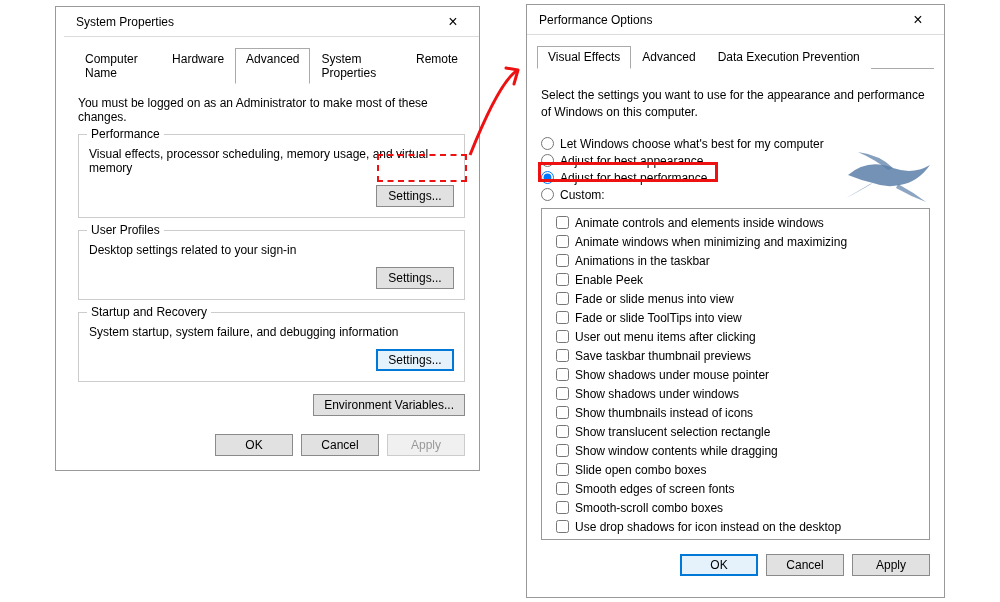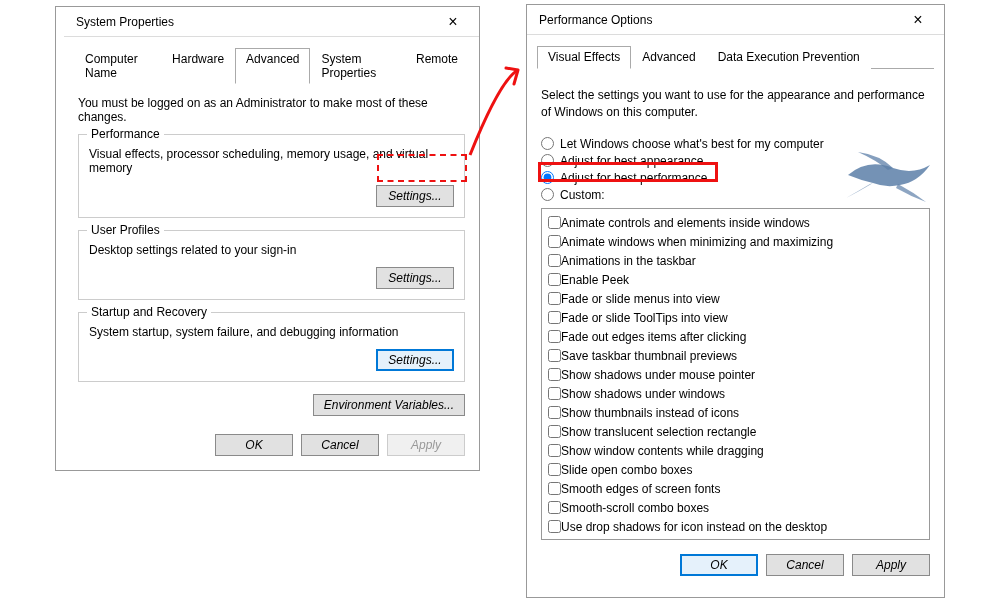--- a/index.html
+++ b/index.html
@@ -80,21 +80,20 @@
   .btn-row { display: flex; justify-content: flex-end; }
   .btn {
     min-width: 78px;
     height: 22px;
     padding: 0 10px;
     font-family: inherit;
     font-size: 12px;
     border: 1px solid #8a8a8a;
     background: #e1e1e1;
     cursor: default;
-    font-style: italic;
   }
   .btn.primary-focus {
     border: 1px solid #0078d7;
     outline: 1px solid #0078d7;
     outline-offset: -2px;
     background: #e5f1fb;
   }
   .btn.disabled {
     color: #999;
     background: #f0f0f0;
@@ -132,21 +131,22 @@
     border: 1px solid #999;
     padding: 4px 6px;
     margin-top: 6px;
     height: 332px;
     overflow: hidden;
     background: #fff;
   }
   .check-item {
     display: flex;
     align-items: center;
-    margin: 1px 0;
+    gap: 6px;
+    margin: 1px 8px;
     font-size: 12px;
     line-height: 1.5;
   }
   .check-item input[type=checkbox] {
     width: 13px; height: 13px; margin: 0;
   }
   .arrow-svg { position: absolute; pointer-events: none; }
   .bird-svg { position: absolute; pointer-events: none; }
 </style>
 </head>
@@ -254,21 +254,21 @@
         <label class="check-item">
           <input type="checkbox" style="">
           <span>Fade or slide menus into view</span>
         </label>
         <label class="check-item">
           <input type="checkbox" style="">
           <span>Fade or slide ToolTips into view</span>
         </label>
         <label class="check-item">
           <input type="checkbox" style="">
-          <span>Fade out edges items after clicking</span>
+          <span>User out menu items after clicking</span>
         </label>
         <label class="check-item">
           <input type="checkbox" style="">
           <span>Save taskbar thumbnail previews</span>
         </label>
         <label class="check-item">
           <input type="checkbox" style="">
           <span>Show shadows under mouse pointer</span>
         </label>
         <label class="check-item">

